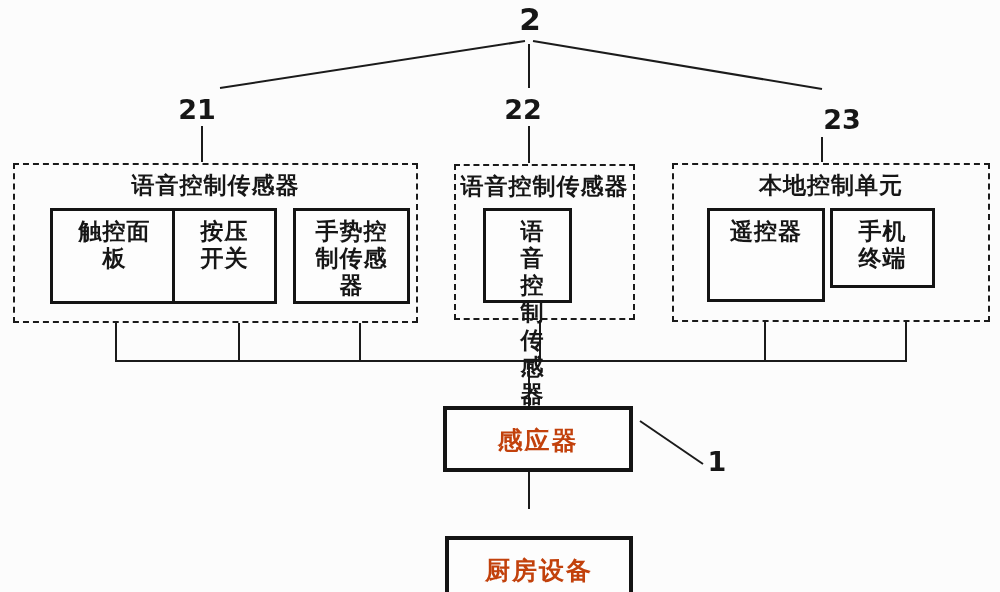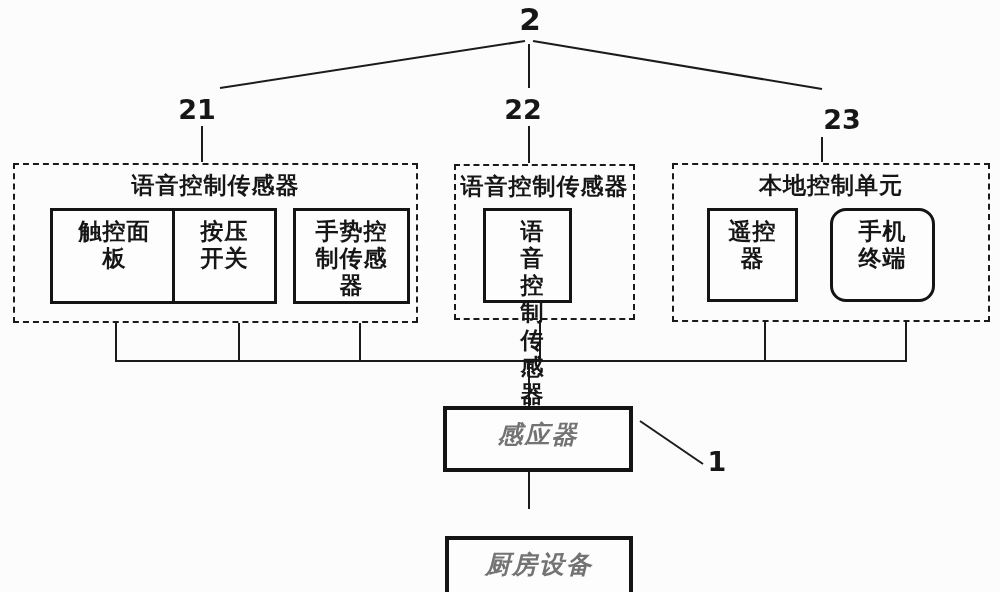--- a/index.html
+++ b/index.html
@@ -60,27 +60,26 @@
     line-height: 1.18;
     color: #161616;
   }
   .big-box {
     position: absolute;
     border: 4px solid #141414;
     background: #fdfdfd;
     display: flex;
     justify-content: center;
     align-items: flex-start;
-    padding-top: 8px;
+    padding-top: 14px;
     text-align: center;
     font-size: 25px;
     font-weight: 600;
     letter-spacing: 2px;
-    color: #737373;
-    font-style: italic;
+    color: #c2410c;
   }
 </style>
 </head>
 <body>
 
 <div class="canvas">
 
   <svg class="lines-svg" viewBox="0 0 1000 592" xmlns="http://www.w3.org/2000/svg">
     <g stroke="#1b1b1b" stroke-width="2" fill="none">
 
@@ -123,20 +122,20 @@
   <div class="node-box" style="left:293px; top:208px; width:117px; height:96px;">手势控制传感器</div>
 
   <div class="group-box" style="left:454px; top:164px; width:181px; height:156px;">
     <div class="group-title">语音控制传感器</div>
   </div>
   <div class="node-box" style="left:483px; top:208px; width:89px; height:95px;padding-left:24px;">语音控制传感器</div>
 
   <div class="group-box" style="left:672px; top:163px; width:318px; height:159px;">
     <div class="group-title">本地控制单元</div>
   </div>
-  <div class="node-box" style="left:707px; top:208px; width:91px; height:94px;">遥控器</div>
-  <div class="node-box" style="left:830px; top:208px; width:105px; height:94px;border-radius:16px;">手机终端</div>
+  <div class="node-box" style="left:707px; top:208px; width:118px; height:94px;">遥控器</div>
+  <div class="node-box" style="left:830px; top:208px; width:105px; height:80px;">手机终端</div>
 
   <div class="big-box" style="left:443px; top:406px; width:190px; height:66px;">感应器</div>
 
   <div class="big-box" style="left:445px; top:509px; width:188px; height:78px;margin-top:27px;">厨房设备</div>
 
 </div>
 
 </body></html>

